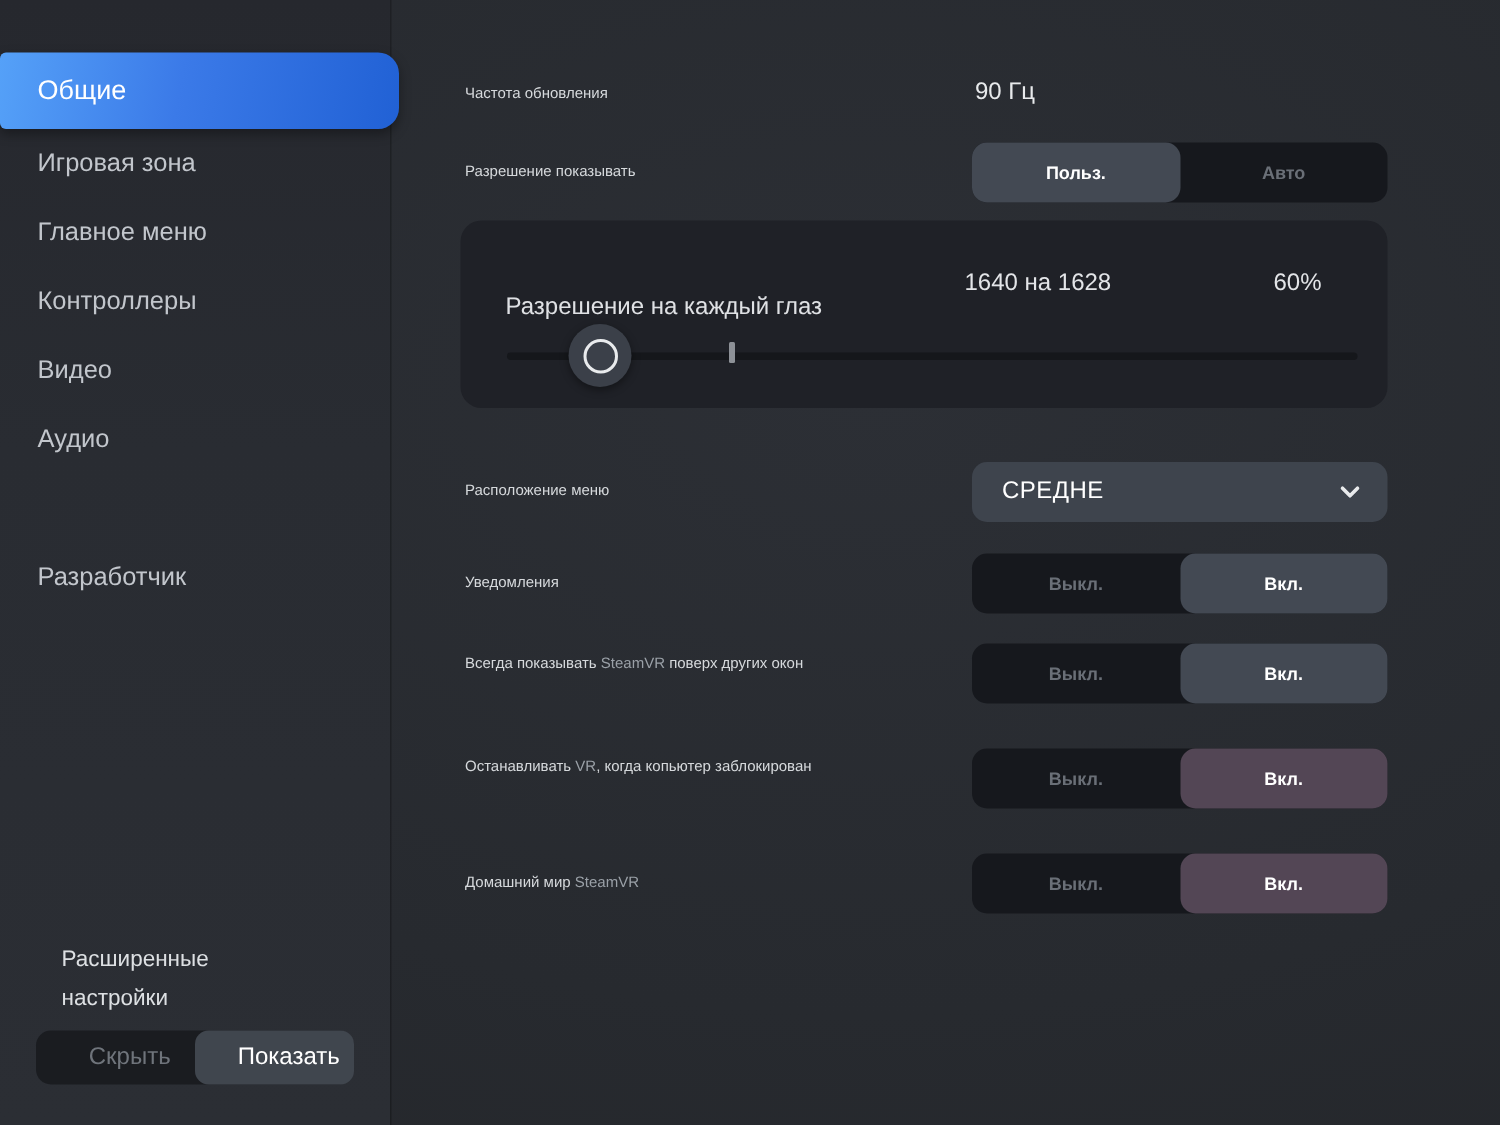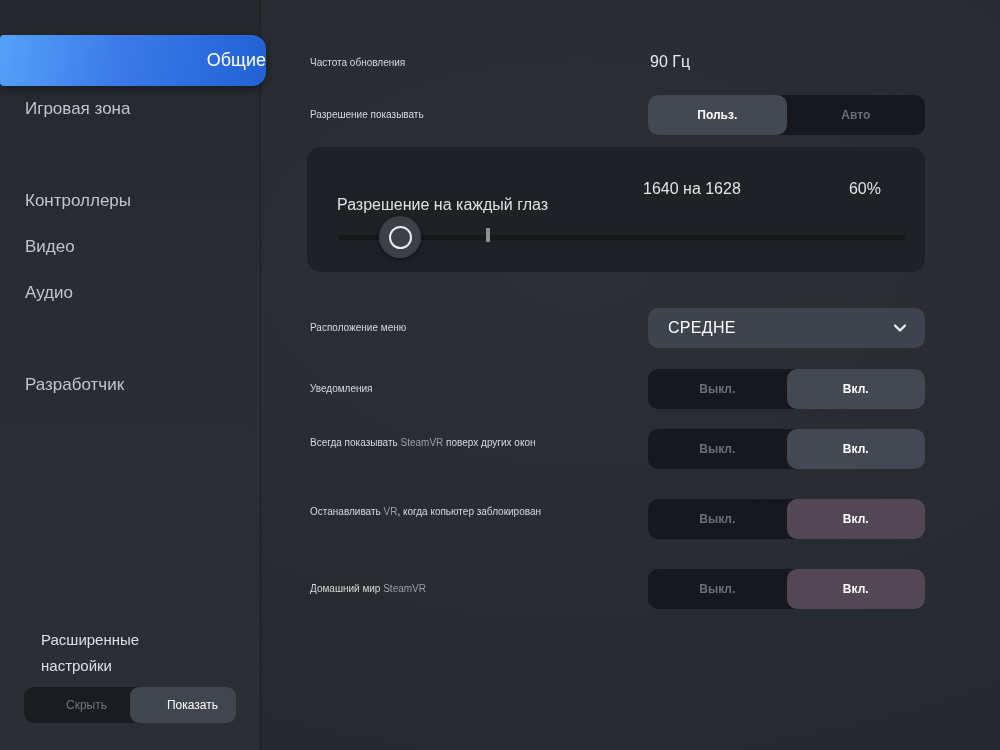--- a/index.html
+++ b/index.html
@@ -15,38 +15,37 @@
     box-shadow:1px 0 0 rgba(0,0,0,0.25);
   }
   .side-sel{
     position:absolute;left:0;top:35px;width:266px;height:51px;
     border-radius:4px 14px 14px 4px;
     background:linear-gradient(100deg,#55a1f8 0%,#3b7ae8 45%,#2161d5 100%);
     display:flex;align-items:center;padding-left:25px;box-sizing:border-box;
     color:#ffffff;font-size:18px;
     box-shadow:0 3px 8px rgba(0,0,0,0.35);
     cursor:pointer;
-    justify-content:flex-end;
   }
   .side-item{
     position:absolute;left:0;width:260px;height:46px;
     display:flex;align-items:center;padding-left:25px;box-sizing:border-box;
     color:#c2c6cc;font-size:17px;cursor:pointer;
   }
   .adv-label{
     position:absolute;left:25px;top:627px;
     color:#dde0e3;font-size:15px;line-height:26px;margin-left:16px;
   }
   .adv-toggle{
     position:absolute;left:24px;top:687px;width:212px;height:36px;
     background:#1a1c20;border-radius:10px;display:flex;cursor:pointer;
   }
   .adv-toggle .opt{
     flex:1;display:flex;align-items:center;justify-content:center;
-    font-size:12px;color:#6f747b;border-radius:9px;padding-left:19px;
+    font-size:16px;color:#6f747b;border-radius:9px;padding-left:19px;
   }
   .adv-toggle .opt.sel{background:#40464e;color:#ffffff;}
   
   .row-label{
     position:absolute;left:310px;width:335px;
     color:#d6d9dc;font-size:10px;line-height:26px;
   }
   .row-label .en{color:#9aa0a7;}
   .row-value{
     position:absolute;left:650px;color:#e8eaec;font-size:16px;
@@ -99,20 +98,23 @@
 <body>
 
 <div id="app">
 
   <div class="sidebar">
     <div class="side-sel">
       <span>Общие</span>
     </div>
     <div class="side-item" style="top:86px">
         <span>Игровая зона</span>
+      </div>
+    <div class="side-item" style="top:132px">
+        <span>Главное меню</span>
       </div>
     <div class="side-item" style="top:178px">
         <span>Контроллеры</span>
       </div>
     <div class="side-item" style="top:224px">
         <span>Видео</span>
       </div>
     <div class="side-item" style="top:270px">
         <span>Аудио</span>
       </div>

